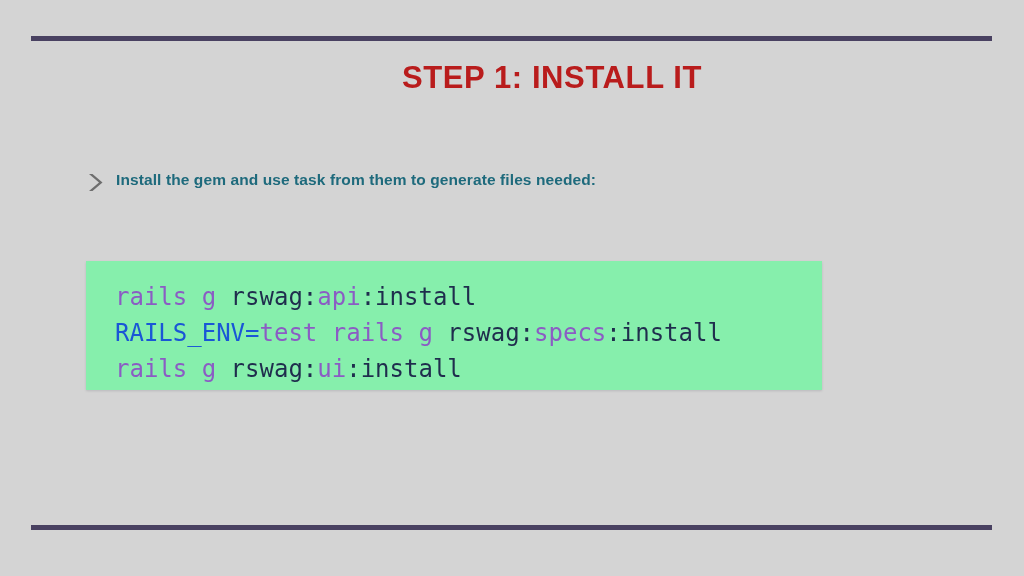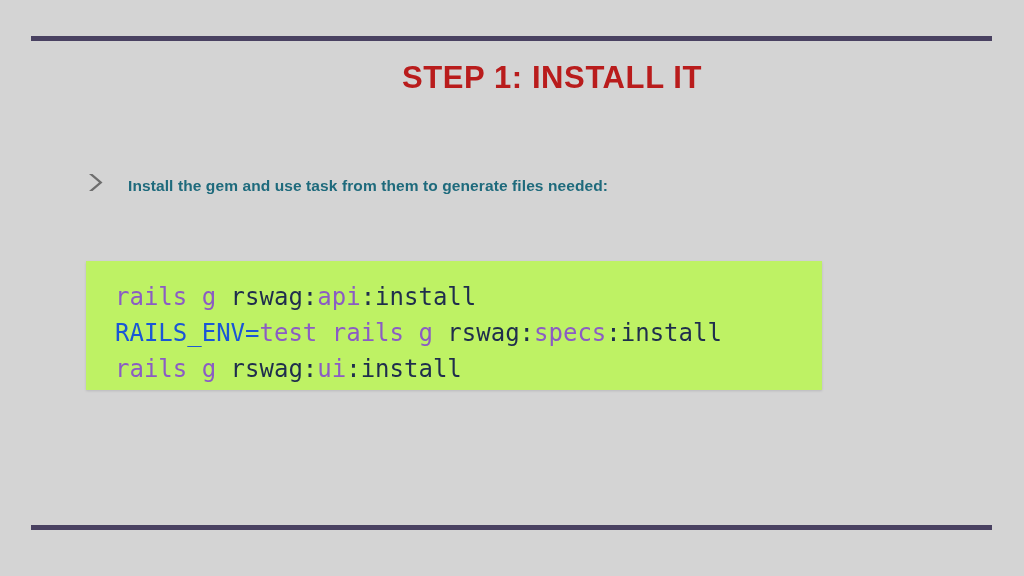--- a/index.html
+++ b/index.html
@@ -40,22 +40,22 @@
     color: #b91c1c;
     font-family: "Liberation Sans", sans-serif;
     margin-left: 40px;
   }
 
   .bullet-row {
     position: absolute;
     top: 171px;
     left: 86px;
     display: flex;
-    align-items: flex-end;
-    gap: 24px;
+    align-items: flex-start;
+    gap: 12px;
   }
   .chevron-icon {
     display: inline-block;
     width: 18px;
     height: 24px;
     line-height: 0;
     flex: 0 0 auto;
   }
   .bullet-text {
     font-size: 15.5px;
@@ -64,21 +64,21 @@
     letter-spacing: 0.1px;
     font-family: "Liberation Sans", sans-serif;
   }
 
   .code-block {
     position: absolute;
     left: 86px;
     top: 261px;
     width: 736px;
     height: 129px;
-    background: #bef264;
+    background: #86efac;
     box-sizing: border-box;
     padding: 18px 28px 18px 29px;
     box-shadow: 0 1px 2px rgba(120,120,130,0.28);
   }
   .code-line {
     font-family: "DejaVu Sans Mono", "Liberation Mono", monospace;
     font-size: 24px;
     line-height: 36px;
     white-space: pre;
     letter-spacing: 0px;

